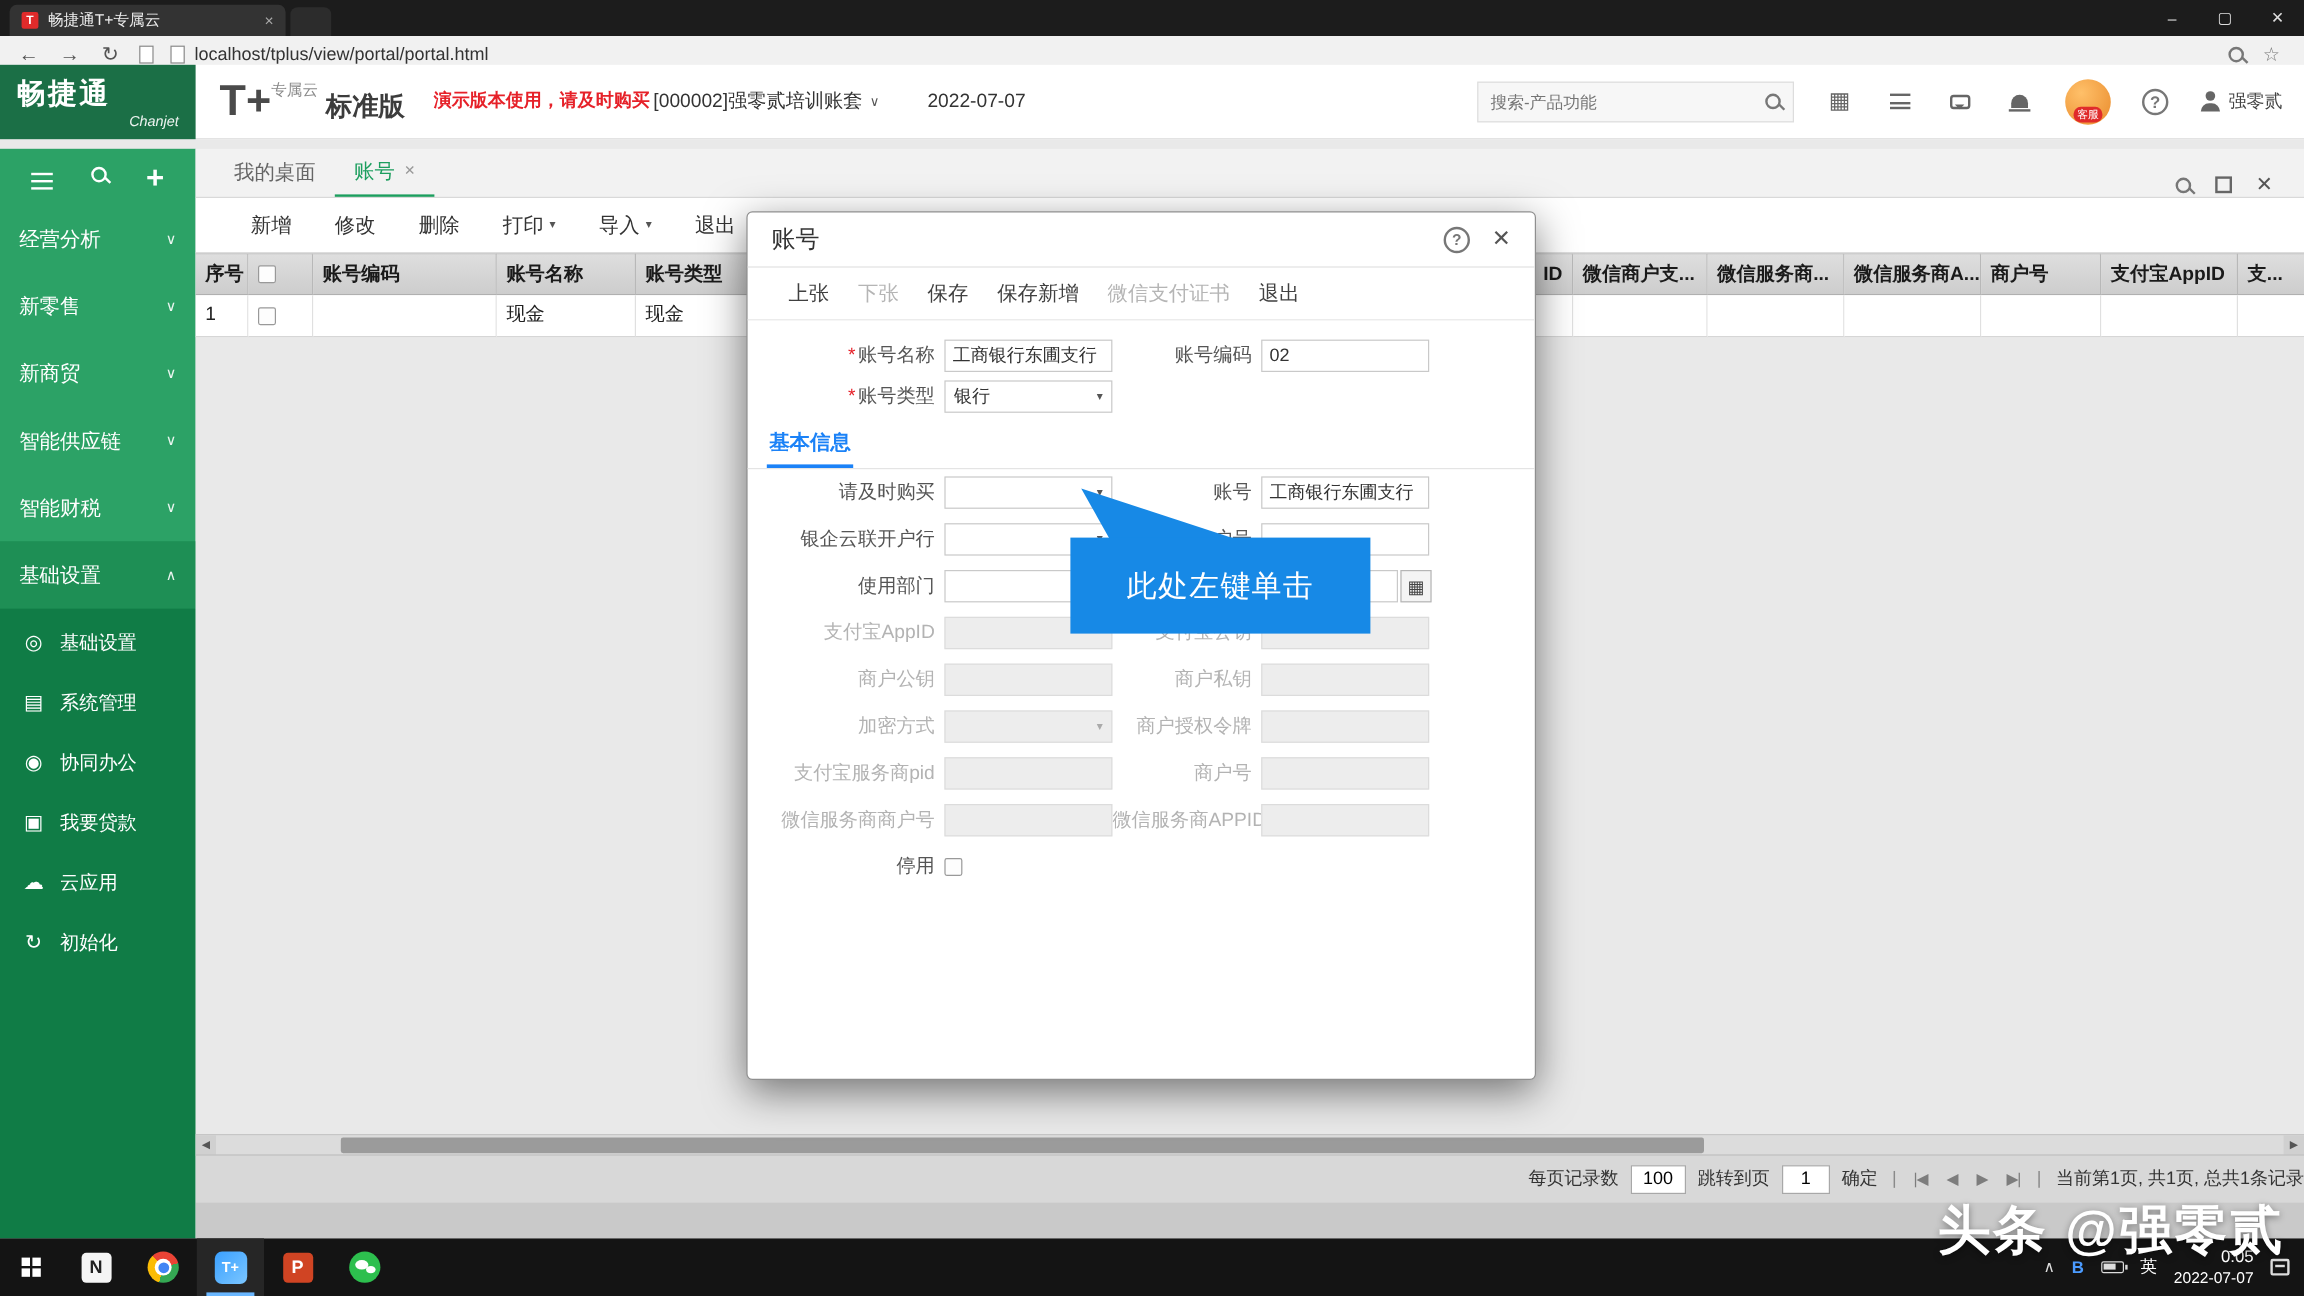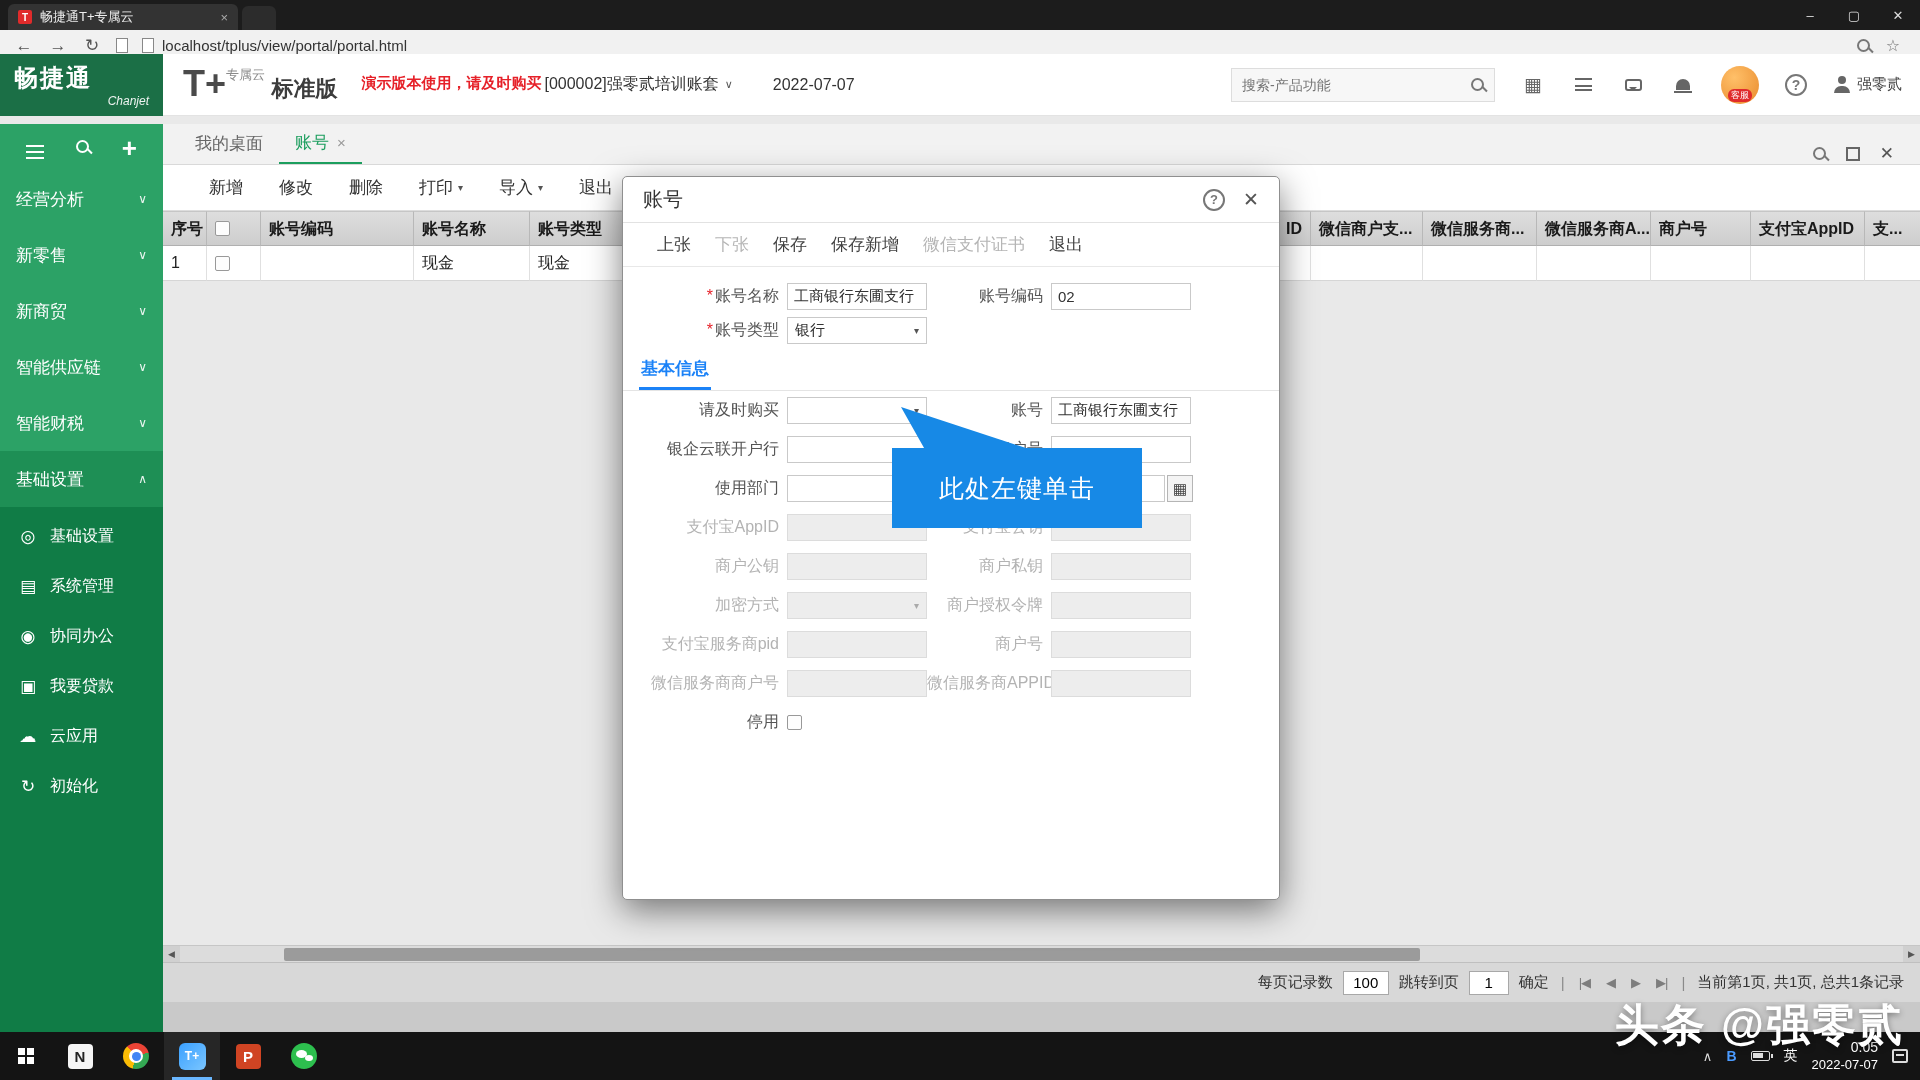--- a/index.html
+++ b/index.html
@@ -88,21 +88,21 @@
   .gh-cell.tr{justify-content:flex-end}
   .gd-cell{height:35px;line-height:34px;background:#fff;border-right:1px solid #e0e0e0;border-bottom:1px solid #d6d6d6;font-size:16px;color:#222;padding:0 8px;white-space:nowrap;overflow:hidden;flex:none;display:flex;align-items:center}
   .cbx{width:15px;height:15px;border:1px solid #999;background:#fdfdfd;display:inline-block;border-radius:2px}
 
   .main-filler{flex:1}
   .hscroll{height:17px;background:#dcdcdc;border-top:1px solid #c6c6c6;display:flex;align-items:center}
   .harrow{width:17px;height:17px;font-size:9px;color:#555;background:#d0d0d0;display:flex;align-items:center;justify-content:center;flex:none}
   .htrack{flex:1;position:relative;height:17px}
   .hthumb{position:absolute;left:104px;top:2px;width:1136px;height:13px;background:#9b9b9b;border-radius:2px}
 
-  .pagebar{height:40px;background:#d8d8d8;border-top:1px solid #bfbfbf;display:flex;align-items:center;justify-content:flex-end;gap:10px;padding-right:16px;font-size:15px;color:#333}
+  .pagebar{height:40px;background:#d8d8d8;border-top:1px solid #bfbfbf;display:flex;align-items:center;justify-content:flex-end;gap:10px;font-size:15px;color:#333}
   .pg-input{width:46px;height:24px;border:1px solid #a8a8a8;background:#fff;text-align:center;font-size:15px;font-family:inherit}
   .pg-input.narrow{width:40px}
   .pg-sep{color:#8a8a8a;padding:0 2px}
   .pg-nav{color:#7d7d7d;font-size:13px;letter-spacing:-1px;padding:0 2px}
   .pg-confirm{color:#333}
   .bottom-strip{height:30px;background:#c9c9c9}
 
   
   #dialog{position:absolute;left:622px;top:176px;width:658px;height:724px;background:#fff;border:1px solid #8f8f8f;border-radius:5px;box-shadow:0 10px 34px rgba(0,0,0,.5);z-index:50}
   .dlg-header{height:46px;display:flex;align-items:center;padding:0 20px;border-bottom:1px solid #e2e2e2}

